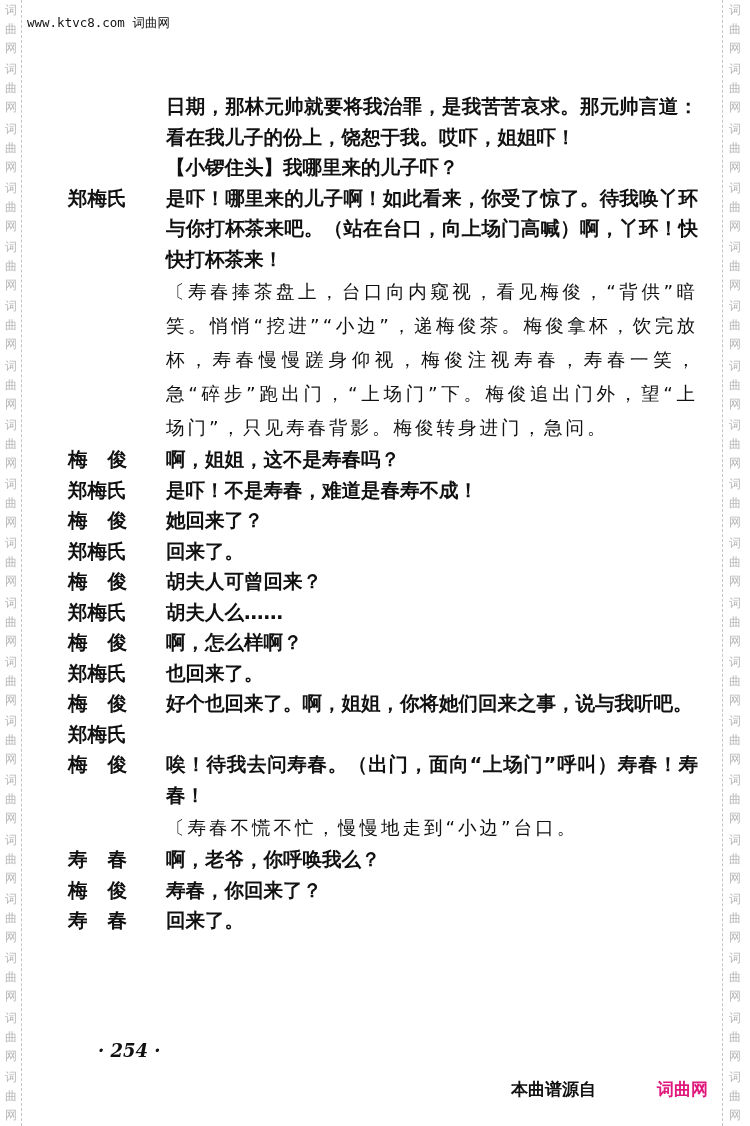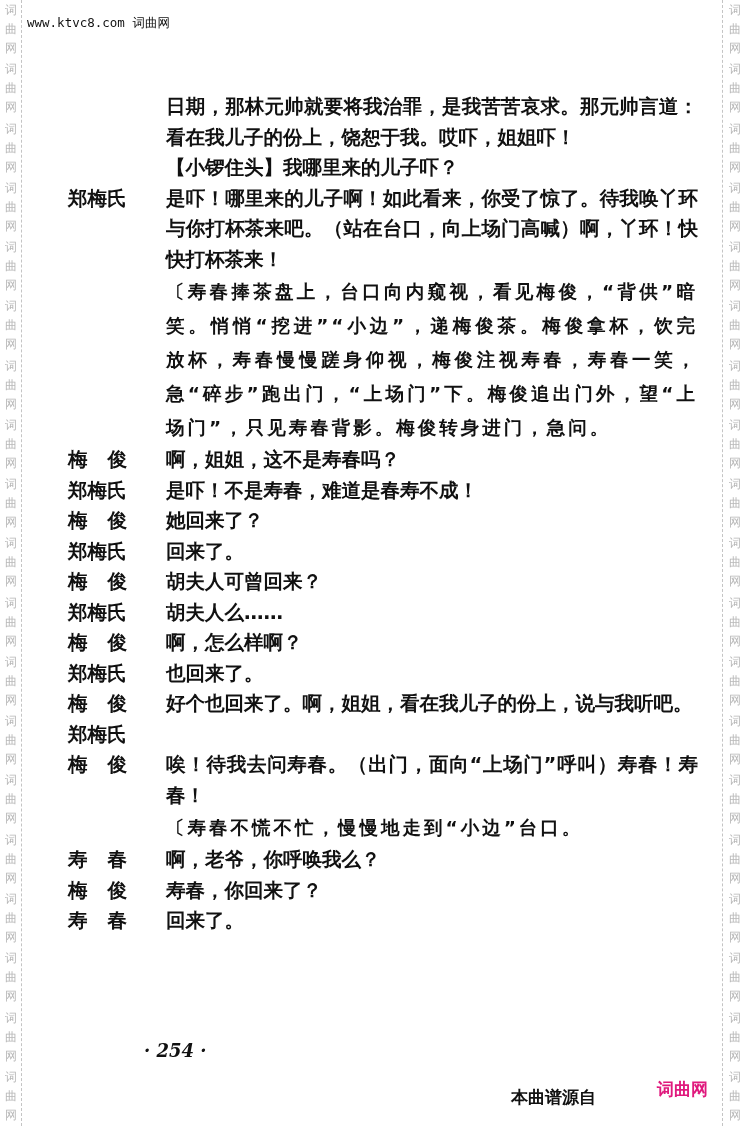--- a/index.html
+++ b/index.html
@@ -26,28 +26,27 @@
     font-family: "DejaVu Sans Mono", "Liberation Mono", monospace;
   }
   .site-header .cn { font-family:"DejaVu Sans", sans-serif; }
   .content {
     position:absolute; left:68px; top:92px; width:630px;
   }
   .row { display:flex; font-size:19.5px; font-weight:bold; line-height:30.5px; }
   .speaker { width:98px; flex:none; white-space:nowrap; letter-spacing:0; }
   .speaker.spaced { letter-spacing:20px; }
   .speech { flex:1; text-align:justify; }
-  .stage .speech { font-weight:bold; font-size:18.5px; letter-spacing:3px; line-height:34px; }
+  .stage .speech { font-weight:normal; font-size:18.5px; letter-spacing:3px; line-height:34px; }
   .page-num {
     position:absolute; left:98px; top:1040px; font-size:18px; font-weight:bold; font-style:italic;
     font-family: "DejaVu Serif", serif;
-    margin-left: 46px;
   }
   .source-label {
-    position:absolute; left:511px; top:1078px; font-size:17px; font-weight:bold; color:#111;margin-top:8px;
+    position:absolute; left:511px; top:1078px; font-size:17px; font-weight:bold; color:#111;
   }
   .source-link {
     position:absolute; left:657px; top:1078px; font-size:17px; font-weight:bold; color:#e0197d;
     text-decoration:none;
   }
 </style>
 </head>
 <body>
 
 <div class="wm-line left"></div>
@@ -296,21 +295,21 @@
     <div class="row">
       <div class="speaker spaced">梅俊</div>
       <div class="speech">啊，怎么样啊？</div>
     </div>
     <div class="row">
       <div class="speaker">郑梅氏</div>
       <div class="speech">也回来了。</div>
     </div>
     <div class="row">
       <div class="speaker spaced">梅俊</div>
-      <div class="speech">好个也回来了。啊，姐姐，看在我儿子的份上，说与我听吧。</div>
+      <div class="speech">好个也回来了。啊，姐姐，你将她们回来之事，说与我听吧。</div>
     </div>
     <div class="row">
       <div class="speaker">郑梅氏</div>
     </div>
     <div class="row">
       <div class="speaker spaced">梅俊</div>
       <div class="speech">唉！待我去问寿春。（出门，面向“上场门”呼叫）寿春！寿春！</div>
     </div>
     <div class="row stage">
       <div class="speaker"></div>

